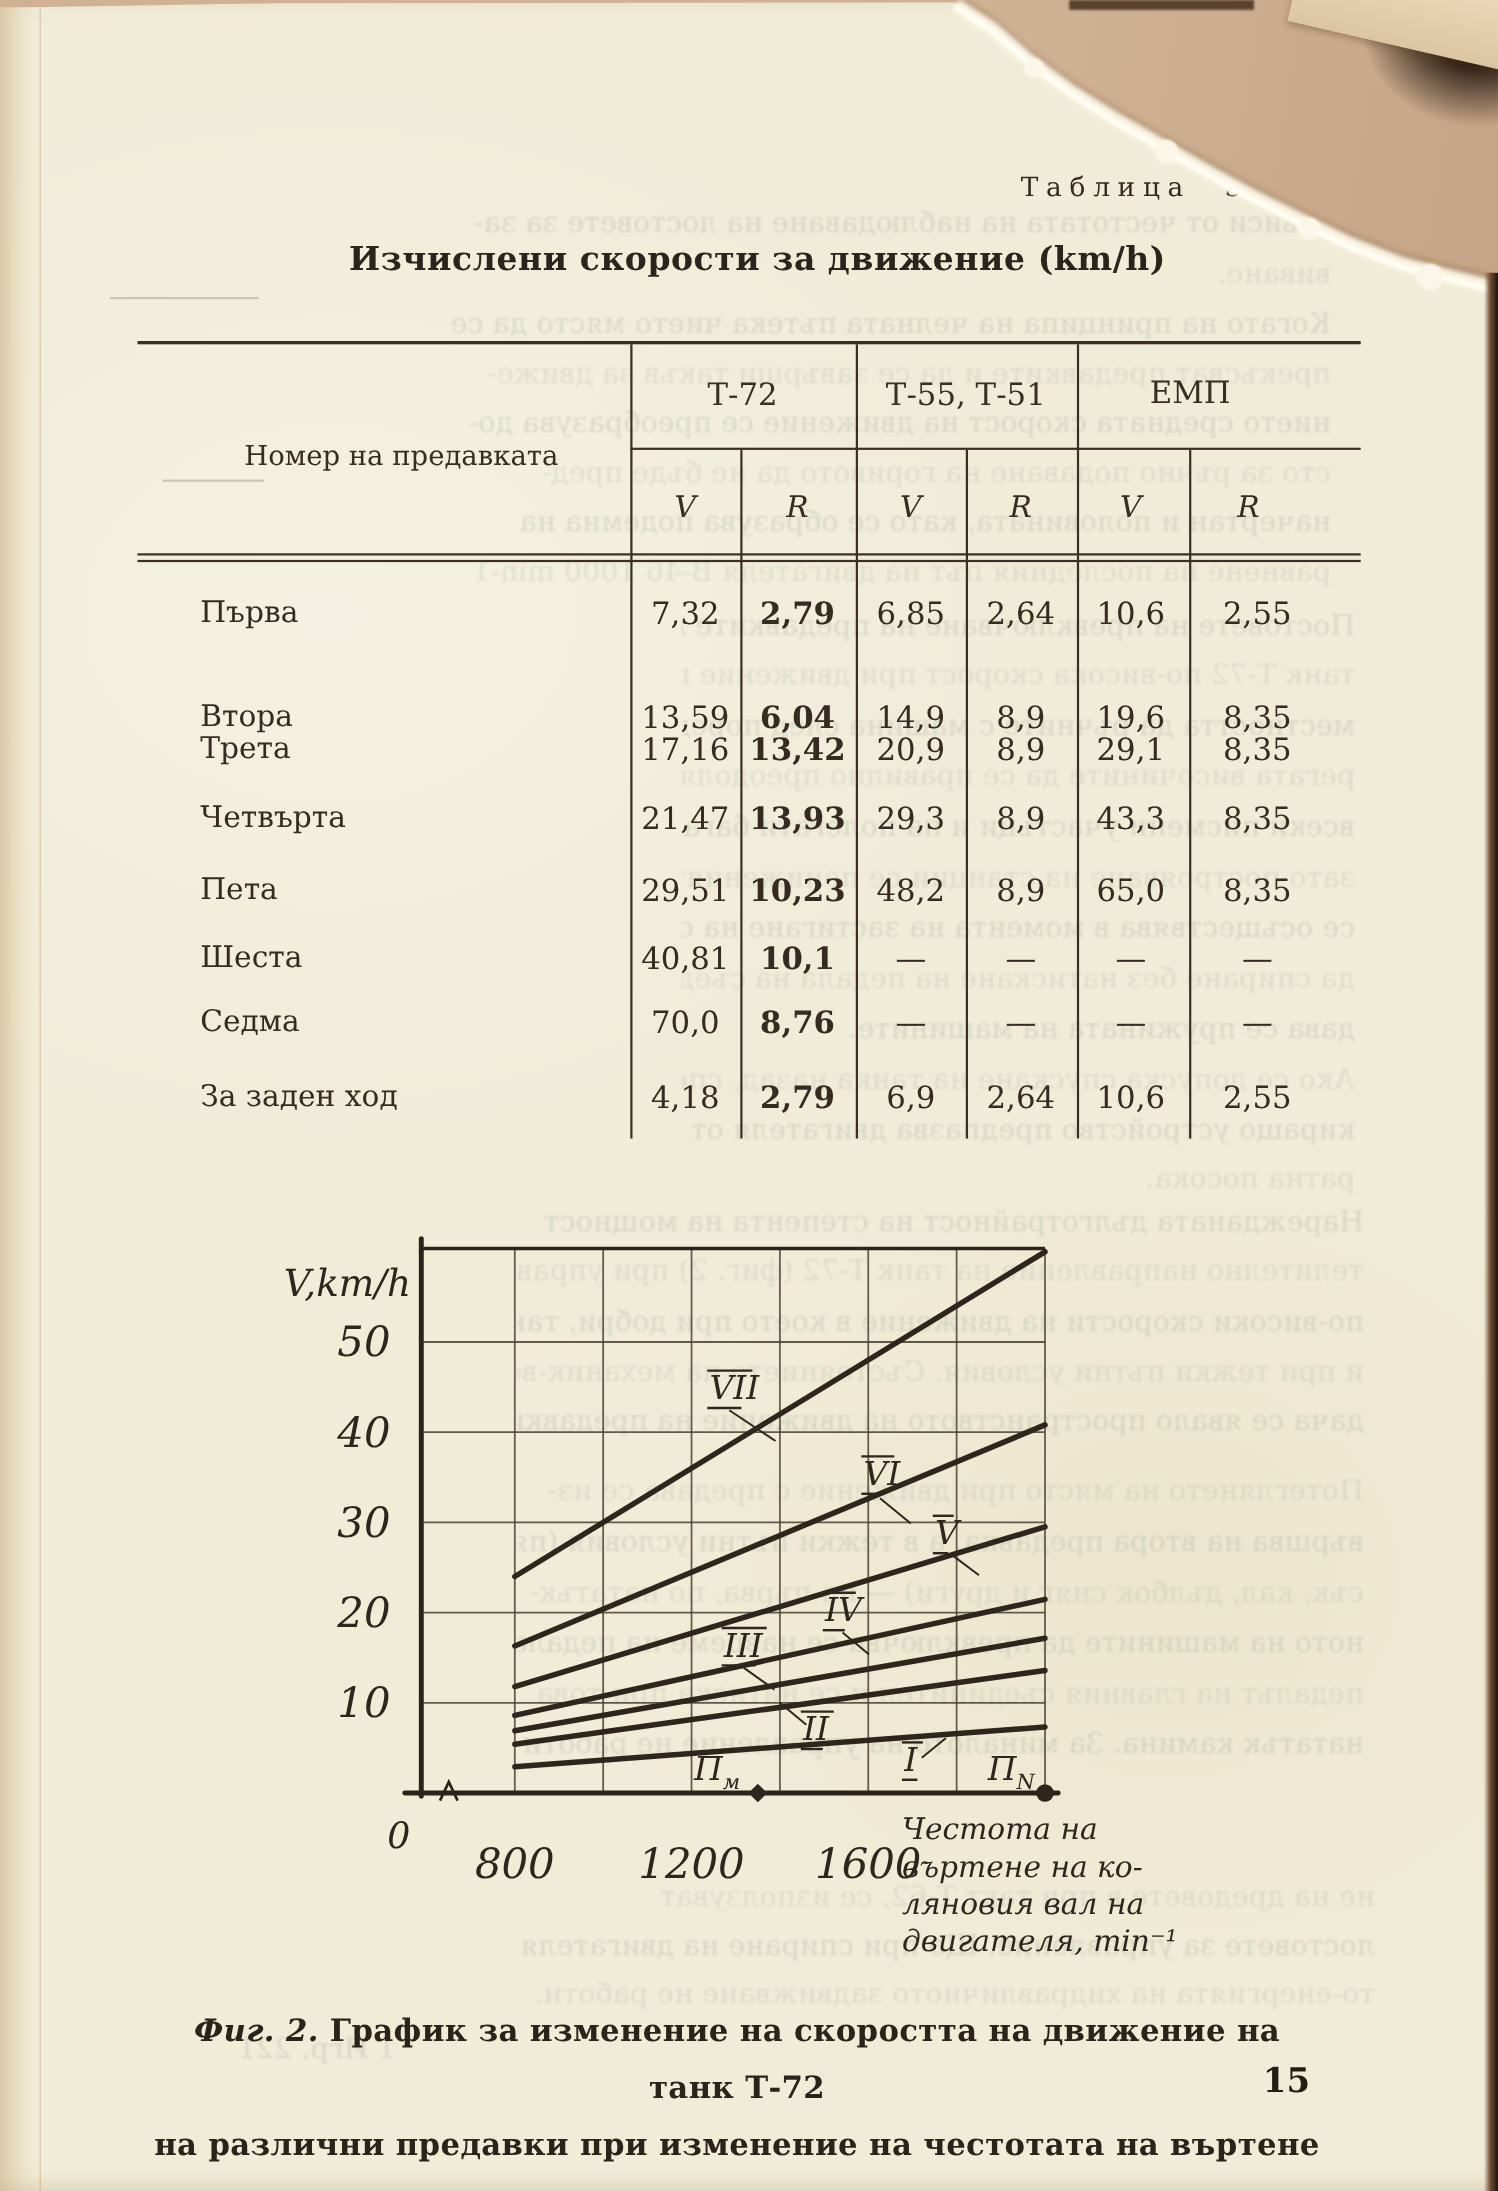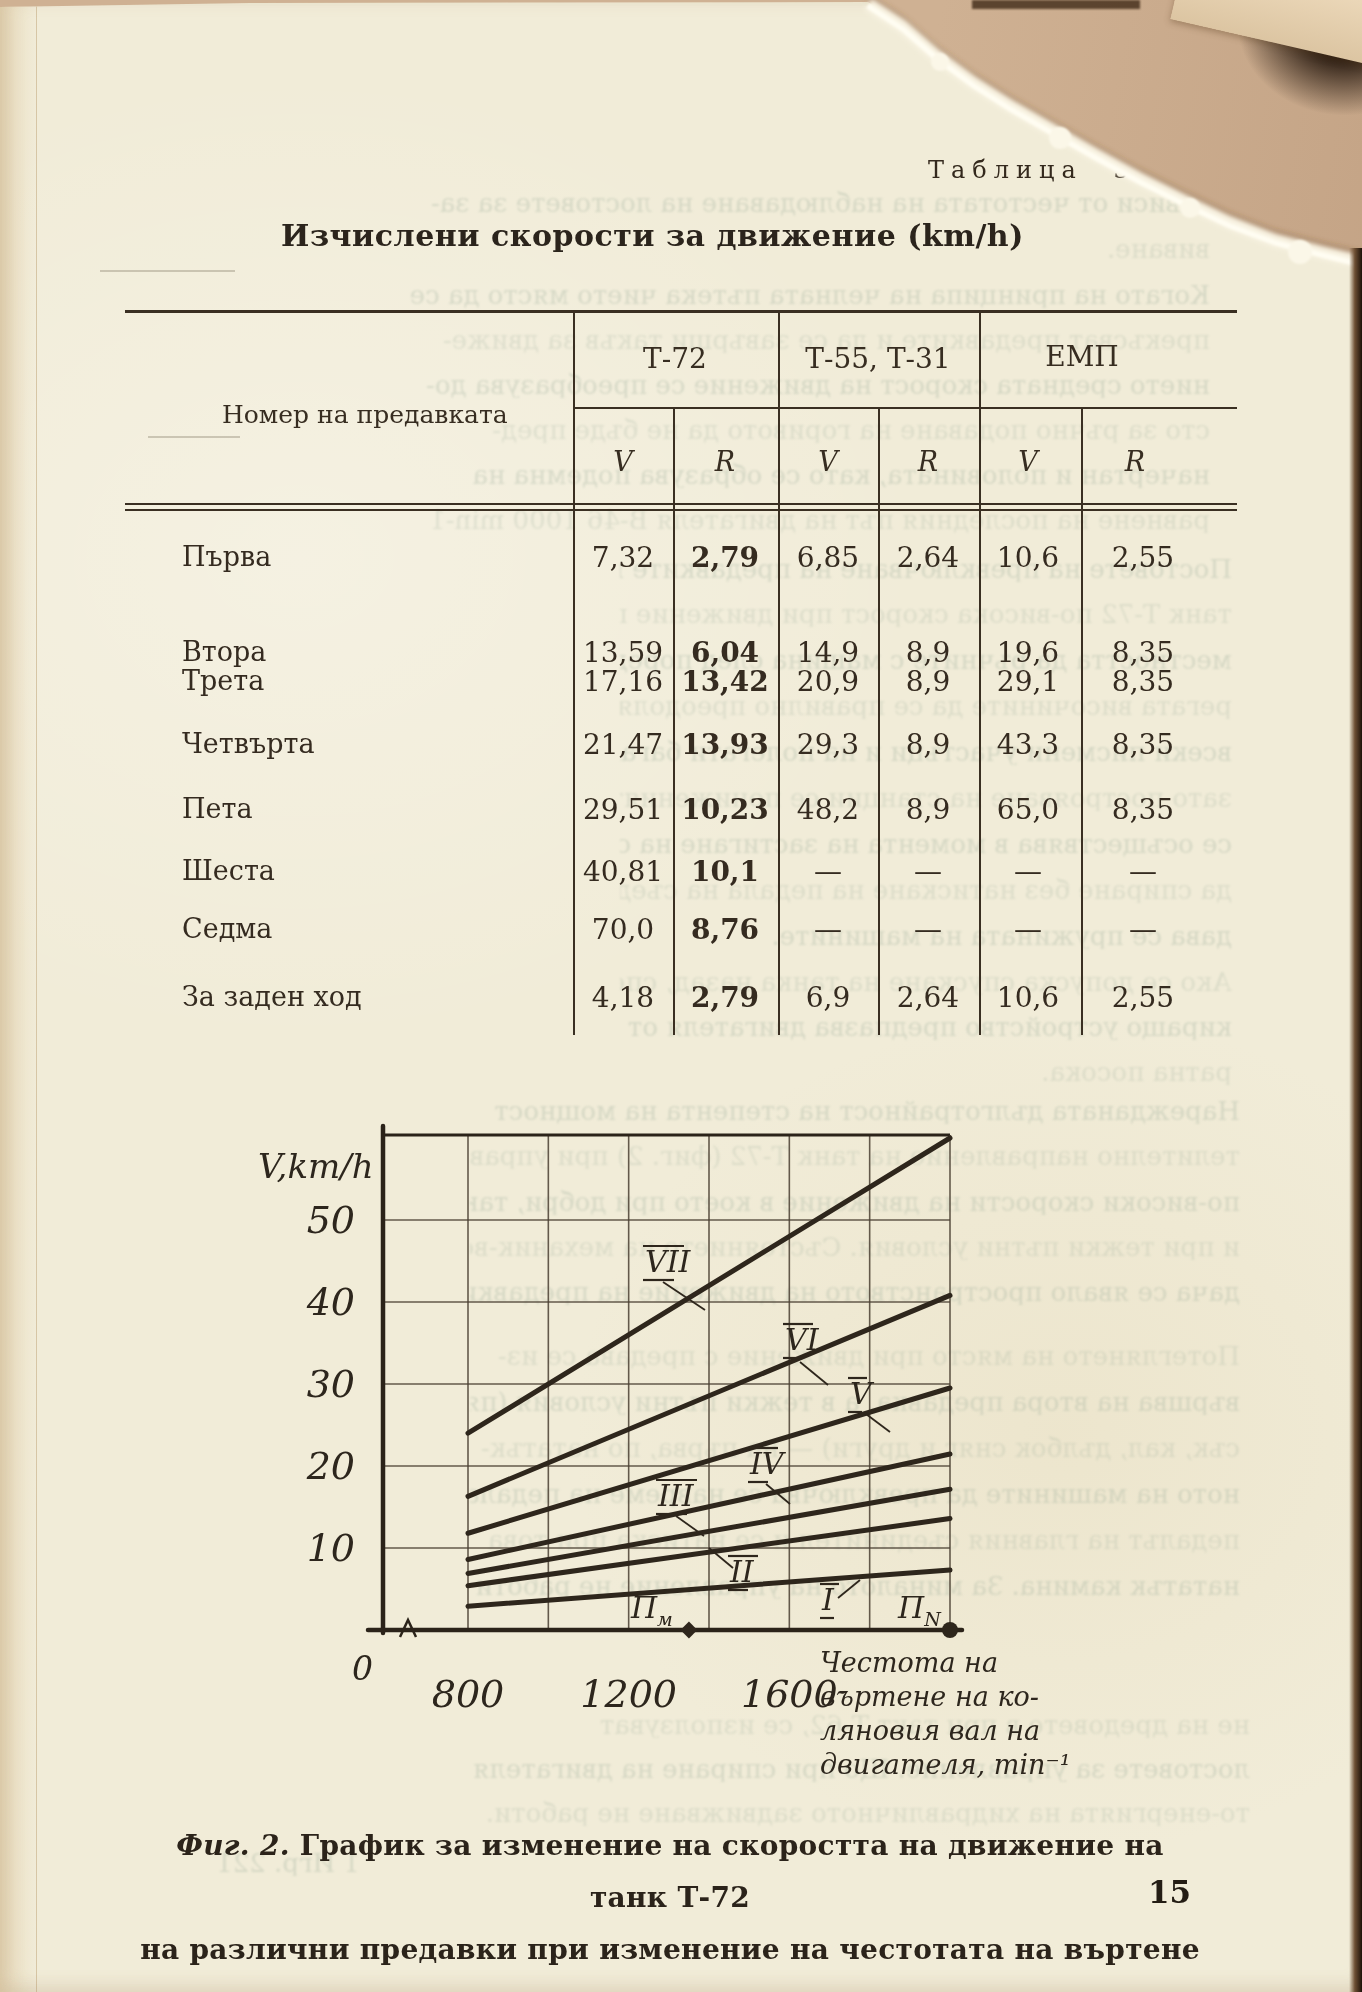--- a/index.html
+++ b/index.html
@@ -29,21 +29,21 @@
     border-right:1px solid rgba(150,125,85,.22);}
   #page-shade{position:absolute;inset:0;pointer-events:none;
     box-shadow:inset 8px 0 18px rgba(170,140,100,.18), inset 0 -8px 16px rgba(160,130,90,.12);}
   
   .bleed{position:absolute;font-size:26px;line-height:1;color:rgba(152,170,152,.55);
     transform:scaleX(-1);filter:blur(1.1px);white-space:nowrap;overflow:hidden;}
   .artifact{position:absolute;height:2px;background:rgba(110,100,78,.30);}
   
   .abs{position:absolute;}
   #table-label{left:928px;top:156px;font-size:24px;letter-spacing:7px;word-spacing:16px;color:#34291d;}
-  #title{left:245px;top:218px;width:815px;text-align:center;color:#2b241c;}
+  #title{left:245px;top:218px;width:815px;text-align:right;color:#2b241c;}
   #title .t1{font-weight:bold;font-size:30px;letter-spacing:.5px;}
   #title .t2{font-weight:bold;font-size:30px;margin-top:10px;letter-spacing:.5px;}
   
   .vrule{position:absolute;width:2px;background:#3a2f22;}
   .hrule{position:absolute;background:#3a2f22;}
   .hdouble{position:absolute;border-top:2px solid #3a2f22;border-bottom:2px solid #3a2f22;height:4px;background:transparent;}
   
   .gh{position:absolute;font-size:28px;color:#372d21;transform:translateX(-50%);white-space:nowrap;}
   .vr{position:absolute;font-size:27px;font-style:italic;color:#372d21;transform:translateX(-50%);}
   #stub-header{left:222px;top:400px;font-size:25px;color:#372d21;}
@@ -138,21 +138,21 @@
     <div class="hrule" style="left:573px;top:407px;width:664px;height:2px;"></div>
     <div class="hdouble" style="left:125px;top:503px;width:1112px;"></div>
     <div class="vrule" style="left:573px;top:313px;height:722px;"></div>
     <div class="vrule" style="left:778px;top:313px;height:722px;"></div>
     <div class="vrule" style="left:979px;top:313px;height:722px;"></div>
     <div class="vrule" style="left:673px;top:409px;height:626px;"></div>
     <div class="vrule" style="left:878px;top:409px;height:626px;"></div>
     <div class="vrule" style="left:1081px;top:409px;height:626px;"></div>
 
     <div class="gh" style="left:675px;top:342px;">Т-72</div>
-    <div class="gh" style="left:878px;top:342px;">Т-55,  Т-31</div>
+    <div class="gh" style="left:878px;top:342px;">Т-55,  Т-51</div>
     <div class="gh" style="left:1082px;top:340px;">ЕМП</div>
     <div class="abs" id="stub-header">Номер на предавката</div>
     <div class="vr" style="left:623px;top:446px;">V</div>
     <div class="vr" style="left:725px;top:446px;">R</div>
     <div class="vr" style="left:828px;top:446px;">V</div>
     <div class="vr" style="left:928px;top:446px;">R</div>
     <div class="vr" style="left:1028px;top:446px;">V</div>
     <div class="vr" style="left:1135px;top:446px;">R</div>
 
     <div class="trow" style="top:541px;">

